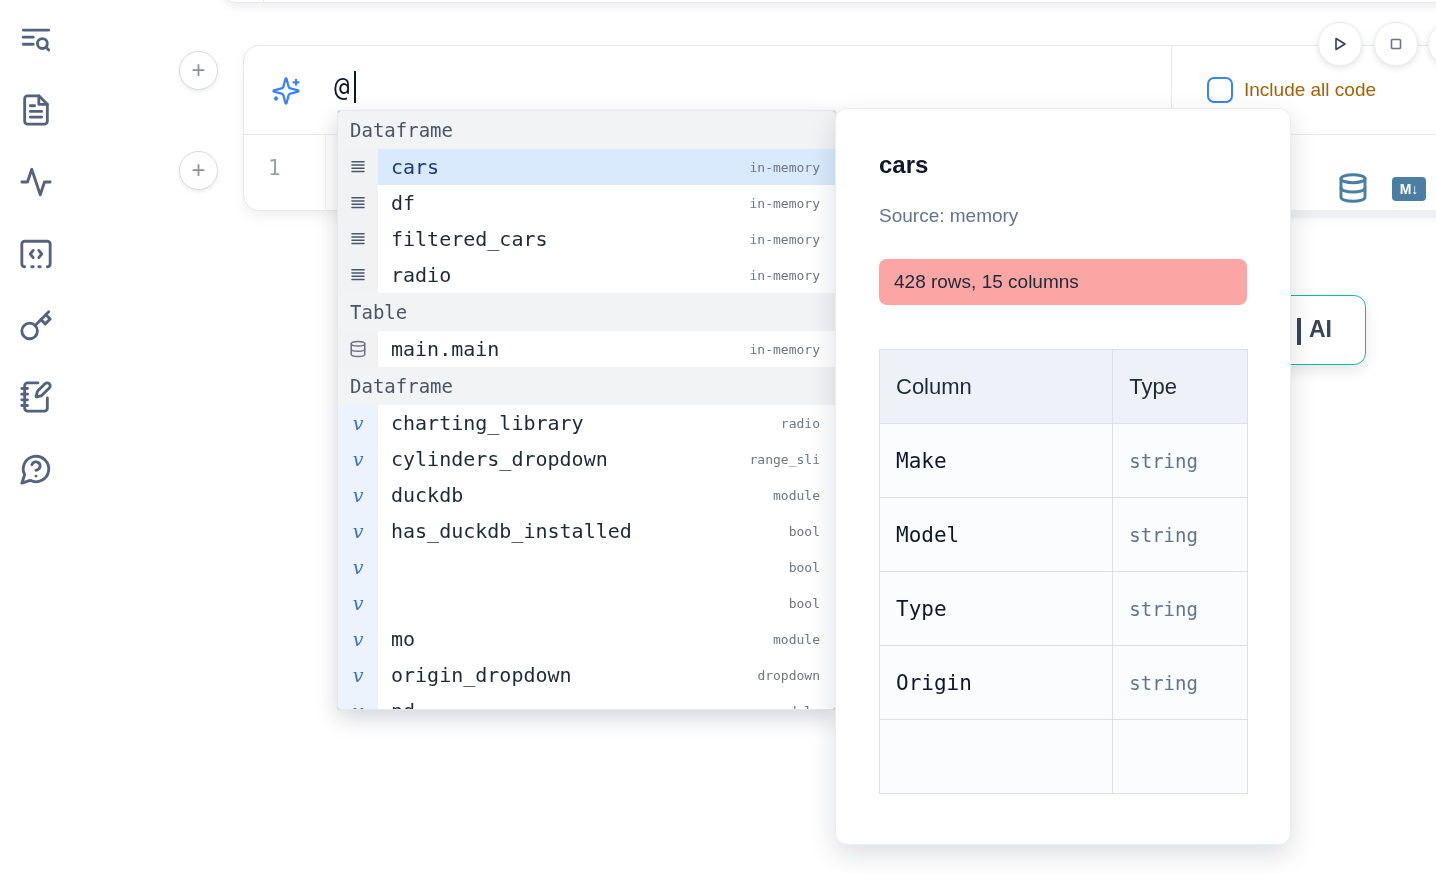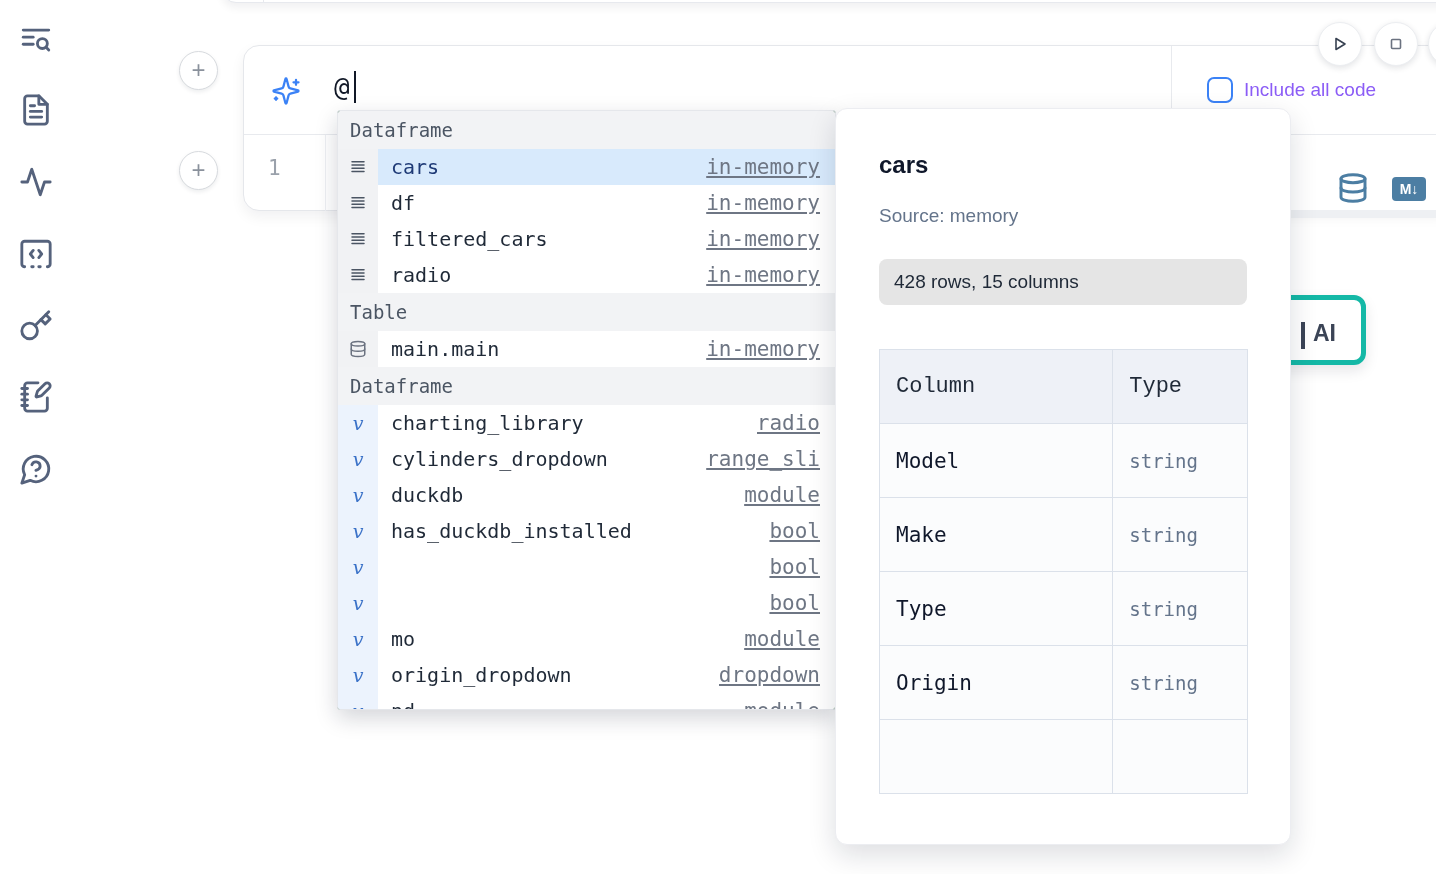--- a/index.html
+++ b/index.html
@@ -33,21 +33,21 @@
   .cell-card .gutter-divider { position:absolute; left:81px; top:89px; width:1px; height:76px; background:#edeff2; }
 
   .sparkle { position:absolute; left:27px; top:30px; width:30px; height:30px; color:#3b82f6; }
   .sparkle svg { width:30px; height:30px; }
   .ai-input-text { position:absolute; left:90px; top:26px; font-family:"DejaVu Sans Mono", monospace;
     font-size:26px; color:#111827; }
   .caret { position:absolute; left:110px; top:25px; width:2px; height:32px; background:#111827; }
 
   .include-box { position:absolute; left:963px; top:31px; width:26px; height:26px; border:2px solid #3b82f6;
     border-radius:7px; background:#fff; cursor:pointer; }
-  .include-label { position:absolute; left:1000px; top:33px; font-size:19px; color:#8b5cf6; }
+  .include-label { position:absolute; left:1000px; top:33px; font-size:19px; color:#a16207; }
 
   .line-number { position:absolute; left:24px; top:110px; font-family:"DejaVu Sans Mono", monospace;
     font-size:21px; color:#9aa1ab; }
 
   .out-db-icon { position:absolute; left:1093px; top:126px; width:32px; height:32px; color:#4c7ea3; cursor:pointer; }
   .out-db-icon svg { width:32px; height:32px; }
   .md-badge { position:absolute; left:1148px; top:131px; width:34px; height:24px; background:#4c7ea3;
     border-radius:4px; color:#fff; font-weight:bold; font-size:14px; display:flex; align-items:center;
     justify-content:center; cursor:pointer; letter-spacing:0; }
 
@@ -66,48 +66,48 @@
   .comp-header { height:38px; background:#f2f3f5; color:#4b5563; font-size:19px;
     display:flex; align-items:center; padding-left:12px; }
   .comp-item { height:36px; display:flex; align-items:stretch; background:#fff; cursor:pointer; }
   .comp-gutter { width:40px; flex:0 0 40px; display:flex; align-items:center; justify-content:center; }
   .comp-gutter.gray { background:#f1f2f4; }
   .comp-gutter.blue { background:#ecf3fd; }
   .comp-body { flex:1; display:flex; align-items:center; padding:0 15px 0 13px; min-width:0; }
   .comp-item.selected .comp-body { background:#d8eafc; }
   .comp-name { font-size:20px; color:#1f2937; white-space:nowrap; }
   .comp-item.selected .comp-name { color:#1e3a76; }
-  .comp-type { margin-left:auto; font-size:21px; color:#6e7684; white-space:nowrap; overflow:hidden;text-decoration:underline; }
+  .comp-type { margin-left:auto; font-size:13px; color:#6e7684; white-space:nowrap; overflow:hidden; }
   .gutter-icon { width:18px; height:18px; color:#4b5563; }
   .gutter-icon svg { width:18px; height:18px; }
   .gutter-db { color:#6b7280; }
   .var-glyph { font-family:"DejaVu Serif", serif; font-style:italic; font-size:19px; color:#3b72c8; }
 
   
   .preview { position:absolute; left:835px; top:108px; width:456px; height:737px; background:#fff;
     border:1px solid #ecedf1; border-radius:12px; box-shadow:0 10px 28px rgba(15,23,42,.14);
     z-index:10; overflow:hidden; }
   .pv-title { position:absolute; left:43px; top:42px; font-size:24px; font-weight:bold; color:#0f172a; }
   .pv-source { position:absolute; left:43px; top:96px; font-size:19px; color:#64748b;text-align:center; }
-  .pv-badge { position:absolute; left:43px; top:150px; width:368px; height:46px; background:#e5e5e5;
+  .pv-badge { position:absolute; left:43px; top:150px; width:368px; height:46px; background:#fca5a5;
     border-radius:8px; display:flex; align-items:center; padding-left:15px; font-size:19px; color:#1f2937; }
   .pv-table-wrap { position:absolute; left:43px; top:240px; width:369px; height:464px; overflow:hidden; }
   .pv-table { width:100%; border-collapse:collapse; }
   .pv-table th, .pv-table td { border:1px solid #dbe1ea; height:74px; padding:0 0 0 16px;
     text-align:left; vertical-align:middle; }
   .pv-table th { background:#eef1f7; font-size:22px; font-weight:normal; color:#1f2937;
-    font-family:Liberation Mono, monospace; }
+    font-family:Liberation Sans, sans-serif; }
   .pv-table td { background:#fbfcfd; }
   .pv-col-name { font-family:"DejaVu Sans Mono", monospace; font-size:21px; color:#0f172a; }
   .pv-col-type { font-family:"DejaVu Sans Mono", monospace; font-size:19px; color:#64748b; }
   .pv-table col.c1 { width:234px; } .pv-table col.c2 { width:135px; }
 
   
   .ai-card { position:absolute; left:1240px; top:295px; width:126px; height:70px; background:#fff;
-    border:5px solid #14b8a6; border-radius:12px; box-shadow:0 6px 14px rgba(15,23,42,.10);
+    border:1px solid #14b8a6; border-radius:12px; box-shadow:0 6px 14px rgba(15,23,42,.10);
     z-index:6; cursor:pointer; }
   .ai-card .stem { position:absolute; left:56px; top:22px; width:4px; height:27px; background:#3b4456; }
   .ai-card .ai-label { position:absolute; left:68px; top:20px; font-size:23px; font-weight:bold; color:#3b4456; }
 </style>
 </head>
 <body>
 
 <div id="canvas">
 
   <div class="sidebar">
@@ -392,25 +392,25 @@
             <col class="c2">
           </colgroup>
         <thead>
             <tr>
           <th>Column</th>
           <th>Type</th>
         </tr>
           </thead>
         <tbody id="preview-table-body">
             <tr>
-              <td><span class="pv-col-name">Model</span></td>
+              <td><span class="pv-col-name">Make</span></td>
               <td><span class="pv-col-type">string</span></td>
             </tr>
             <tr>
-              <td><span class="pv-col-name">Make</span></td>
+              <td><span class="pv-col-name">Model</span></td>
               <td><span class="pv-col-type">string</span></td>
             </tr>
             <tr>
               <td><span class="pv-col-name">Type</span></td>
               <td><span class="pv-col-type">string</span></td>
             </tr>
             <tr>
               <td><span class="pv-col-name">Origin</span></td>
               <td><span class="pv-col-type">string</span></td>
             </tr>

